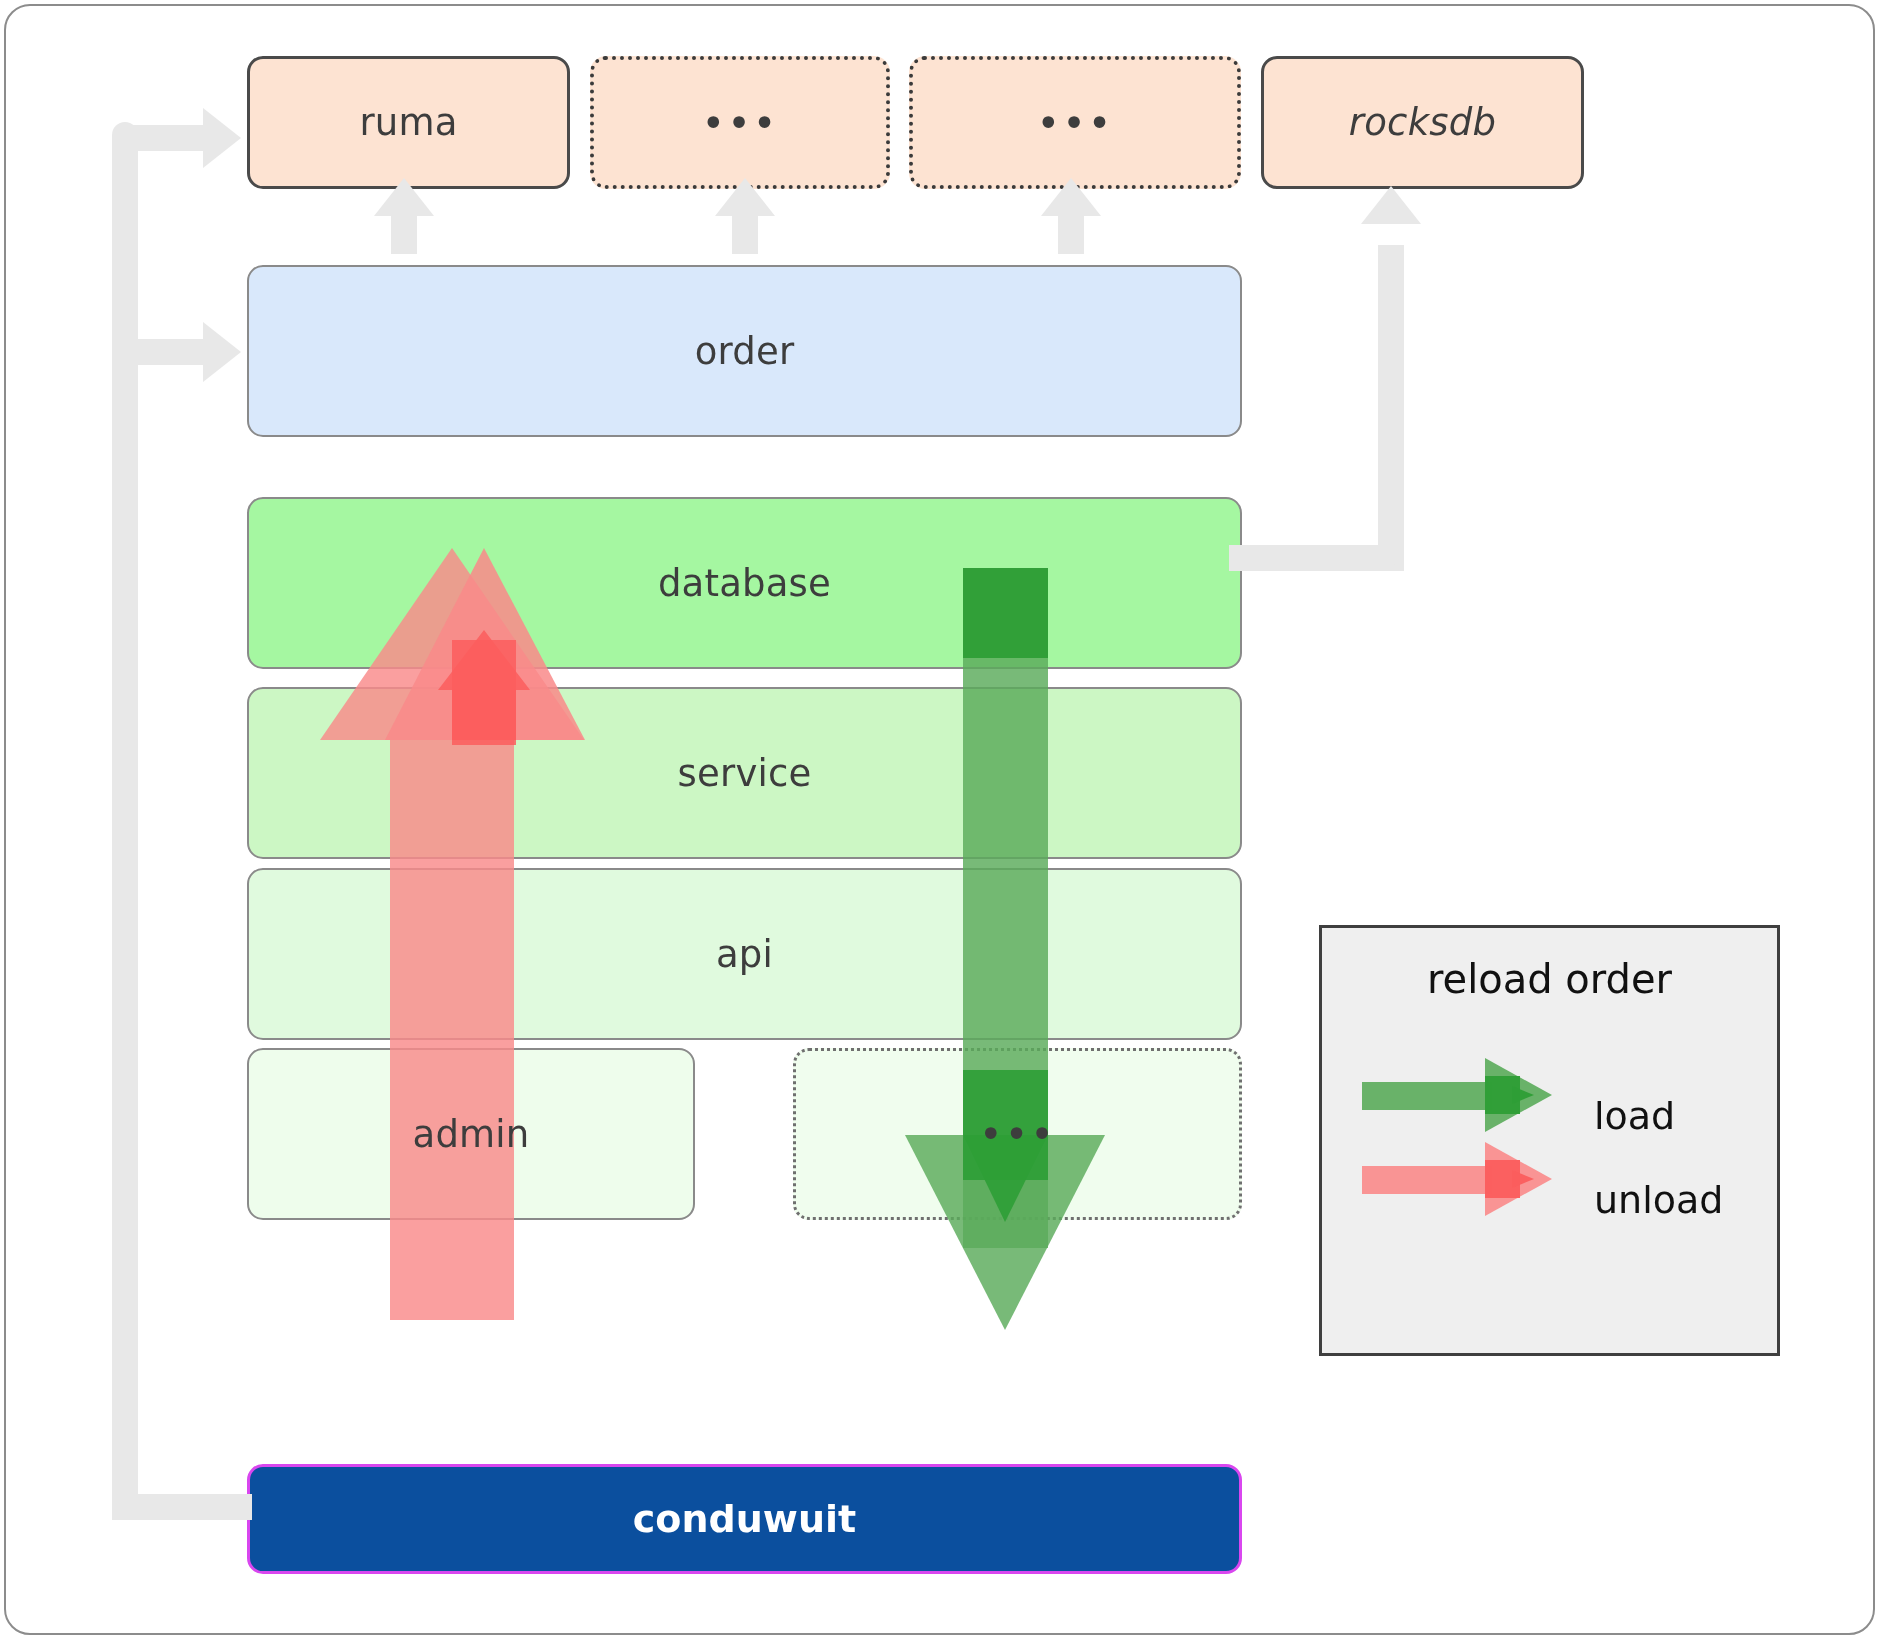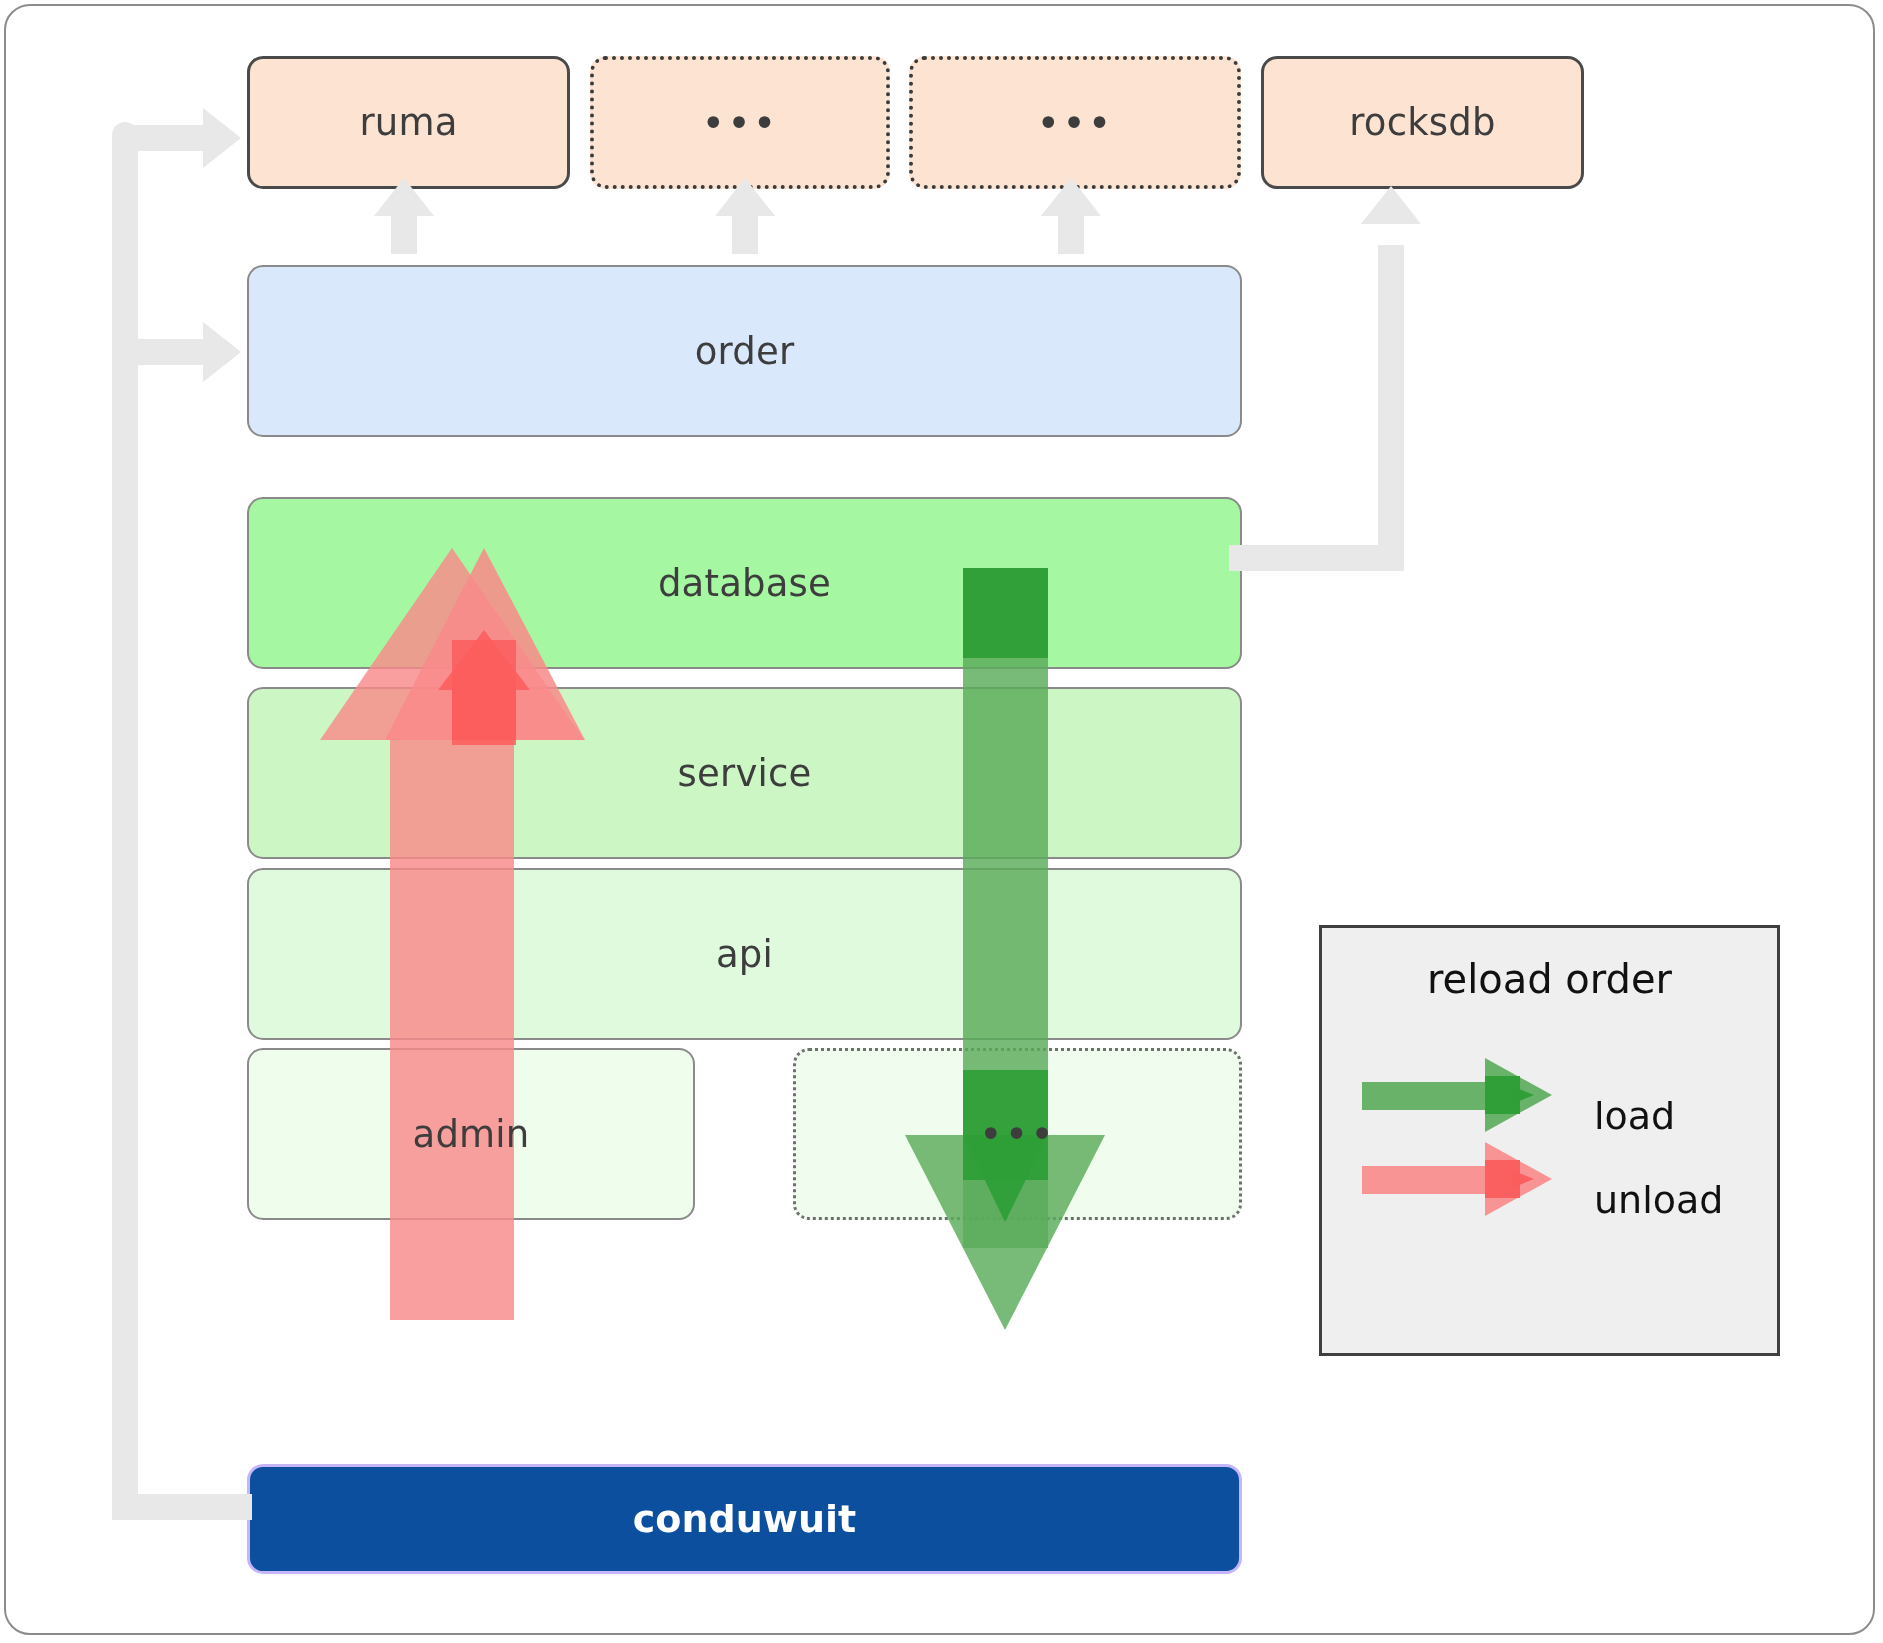--- a/index.html
+++ b/index.html
@@ -81,21 +81,21 @@
   .layer-router   { background: #ffffff; top: 1235px; }
   .layer-dots .dots { font-size: 40px; letter-spacing: 2px; line-height: .4; }
 
   .conduwuit {
     position: absolute;
     left: 247px;
     top: 1464px;
     width: 995px;
     height: 110px;
     background: #0b4f9e;
-    border: 3px solid #c4b5fd;
+    border: 3px solid #d946ef;
     border-radius: 16px;
     display: flex;
     align-items: center;
     justify-content: center;
     color: #ffffff;
     font-size: 38px;
     font-weight: bold;
     box-sizing: border-box;
   }
 
@@ -191,21 +191,21 @@
   </div>
 
   <div class="node crate dotted" style="left:590px; width:300px;">
     <span class="lbl dots">•••</span>
   </div>
 
   <div class="node crate dotted" style="left:909px; width:332px;">
     <span class="lbl dots">•••</span>
   </div>
 
-  <div class="node crate" style="left:1261px; width:323px;">
+  <div class="node crate" style="left:1261px; width:323px;font-style:italic;">
     <span class="lbl">rocksdb</span>
   </div>
 
   <div class="node layer layer-core">
     <span class="lbl">order</span>
   </div>
 
   <div class="node layer layer-database">
     <span class="lbl">database</span>
   </div>

